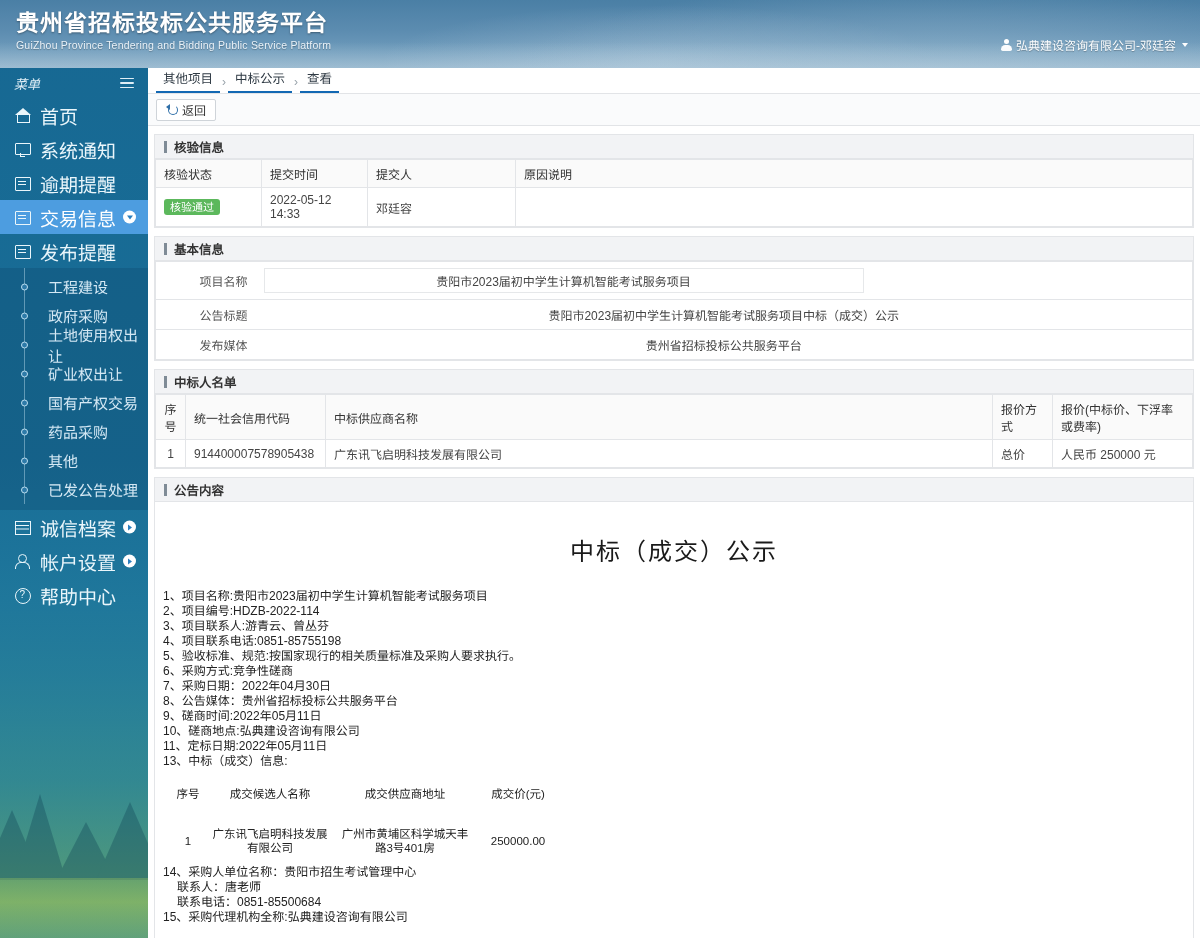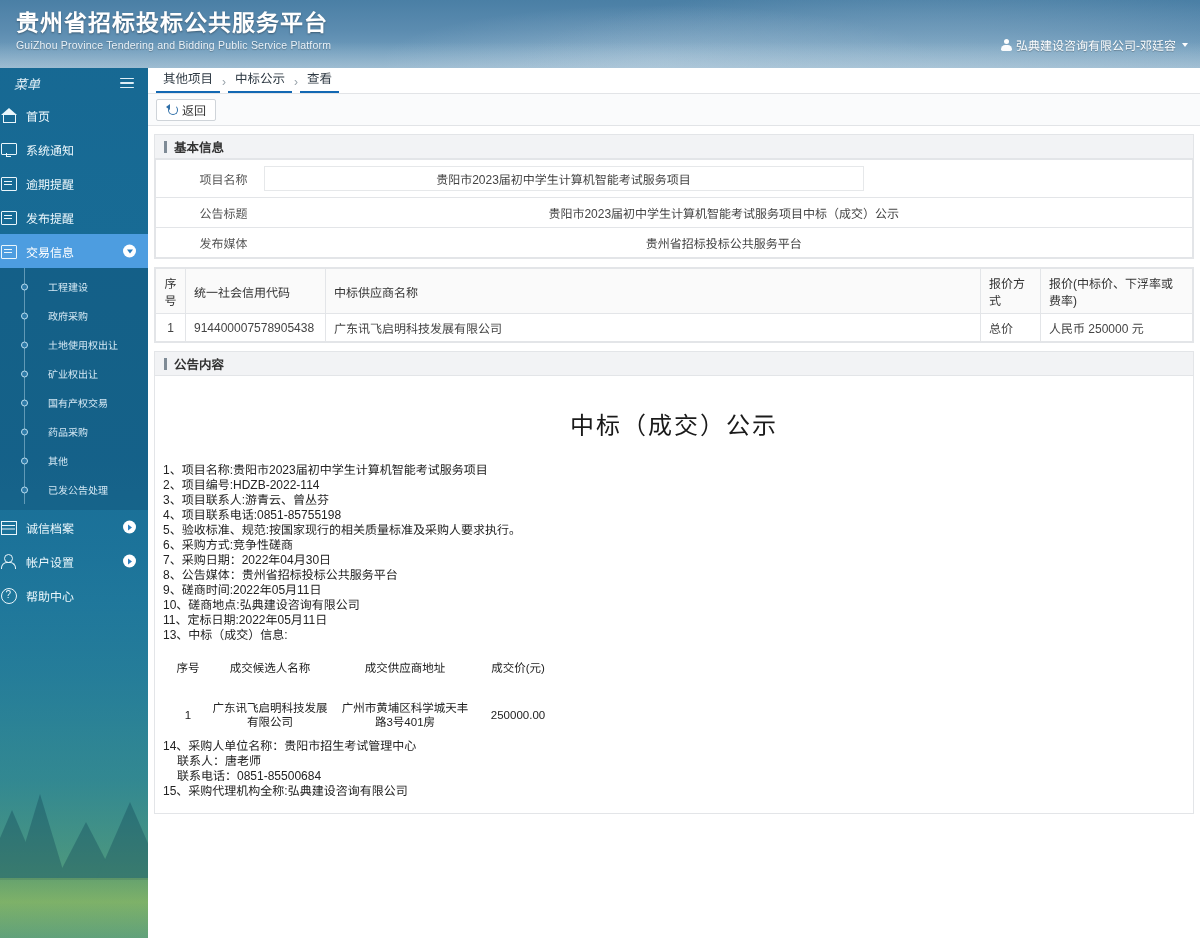--- a/index.html
+++ b/index.html
@@ -86,21 +86,21 @@
     position: relative; height: 30px; display:flex; align-items:center;
     justify-content: space-between; padding: 0 14px 0 14px;
     color: #dfeef6; font-size: 13px; font-style: italic;
   }
   .hamburger { display:inline-block; width:14px; }
   .hamburger span { display:block; height:1.5px; background:#dfeef6; margin:3px 0; border-radius:1px;}
 
   .nav { position:relative; }
   .nav-item {
     position: relative; height: 34px; display:flex; align-items:center;
-    color: #eaf6fb; font-size: 12px; cursor:pointer;
+    padding-left: 14px; color: #eaf6fb; font-size: 19px; cursor:pointer;
   }
   .nav-item.active { background: #4d9de0; color:#fff; }
   .nav-ico { width: 17px; height:15px; margin-right:9px; position:relative; flex:0 0 17px;}
   
   .ico-home::before{ content:""; position:absolute; left:1px; top:0; width:0;height:0;
     border-left:8px solid transparent;border-right:8px solid transparent;border-bottom:7px solid transparent;
     border-bottom-color:#eaf6fb;}
   .ico-home::after{ content:""; position:absolute; left:3px; top:6px; width:11px;height:8px;
     border:1.4px solid #eaf6fb; border-top:none;}
   
@@ -129,21 +129,21 @@
     border-left:3px solid transparent;border-right:3px solid transparent;border-top:4px solid #2b7fbf; margin-top:1px;}
   .nav-arrow.right::after{ content:""; width:0;height:0;
     border-top:3px solid transparent;border-bottom:3px solid transparent;border-left:4px solid #2b7fbf; margin-left:1.5px;}
 
   .submenu { position:relative; background: rgba(12,70,105,.30); padding: 4px 0 6px 0;}
   .submenu::before{
     content:""; position:absolute; left:24px; top:0; bottom:6px; width:1px; background: rgba(190,225,240,.45);
   }
   .sub-item {
     position:relative; height:29px; display:flex; align-items:center;
-    padding-left: 48px; color:#d4e8f4; font-size:10px; cursor:pointer;
+    padding-left: 48px; color:#d4e8f4; font-size:15px; cursor:pointer;
   }
   .sub-item::before{
     content:""; position:absolute; left:21px; top:50%; transform:translateY(-50%);
     width:5px;height:5px;border-radius:50%;border:1px solid #bcdff0; background:#2d7aa8;
   }
 
   
   .main {
     position: absolute; left: 148px; top: 68px;
     width: 1052px; height: 870px;
@@ -213,21 +213,21 @@
     width: 100px; text-align:right; color:#555; background:#fff; border-right:none;
   }
   table.info td.val { border-left:none;text-align:center; }
   .val-box { display:block; }
   .val-box.boxed { border:1px solid #e6e8ea; padding:3px 6px; width:600px; }
 
   
   .w-no { width: 30px; text-align:center !important; }
   .w-code { width: 140px; }
   .w-mode { width: 60px; }
-  .w-price { width: 152px; }
+  .w-price { width: 140px; }
 
   
   .ann-body { padding: 16px 0 14px 0; background:#fff; }
   .ann-title {
     text-align:center; font-size: 24px; color:#1a1a1a; font-weight:normal;
     font-family: "DejaVu Serif", "Liberation Serif", serif;
     margin: 14px 0 22px 0; letter-spacing: 2px;
   }
   .ann-lines { padding-left: 8px; }
   .ann-lines p {
@@ -292,29 +292,29 @@
         <span>首页</span>
       </div>
       <div class="nav-item">
         <span class="nav-ico ico-monitor"></span>
         <span>系统通知</span>
       </div>
       <div class="nav-item">
         <span class="nav-ico ico-file"></span>
         <span>逾期提醒</span>
       </div>
-      <div class="nav-item">
-        <span class="nav-ico ico-file"></span>
-        <span>发布提醒</span>
-      </div>
-
       <div class="nav-item active">
         <span class="nav-ico ico-file"></span>
         <span>交易信息</span>
         <span class="nav-arrow down"></span>
+      </div>
+
+      <div class="nav-item">
+        <span class="nav-ico ico-file"></span>
+        <span>发布提醒</span>
       </div>
 
       <div class="submenu">
         <div class="sub-item">工程建设</div>
         <div class="sub-item">政府采购</div>
         <div class="sub-item">土地使用权出让</div>
         <div class="sub-item">矿业权出让</div>
         <div class="sub-item">国有产权交易</div>
         <div class="sub-item">药品采购</div>
         <div class="sub-item">其他</div>
@@ -350,20 +350,43 @@
 
     <div class="toolbar">
       <div class="btn-back">
         <span class="ico-undo"></span>
         <span>返回</span>
       </div>
     </div>
 
     <div class="content">
 
+      <div class="panel">
+        <div class="panel-title">核验信息</div>
+        <table class="grid">
+          <thead>
+            <tr>
+              <th style="width:106px">核验状态</th>
+              <th style="width:106px">提交时间</th>
+              <th style="width:148px">提交人</th>
+              <th>原因说明</th>
+            </tr>
+          </thead>
+          <tbody>
+            <tr>
+              <td>
+                <span class="badge-pass">核验通过</span>
+              </td>
+              <td>2022-05-12 14:33</td>
+              <td>邓廷容</td>
+              <td></td>
+            </tr>
+          </tbody>
+        </table>
+      </div>
 
       <div class="panel">
         <div class="panel-title">基本信息</div>
         <table class="info">
           <tbody>
               <tr>
             <td class="lab">项目名称</td>
             <td class="val">
               <span class="val-box boxed">贵阳市2023届初中学生计算机智能考试服务项目</span>
             </td>
@@ -378,20 +401,21 @@
             <td class="lab">发布媒体</td>
             <td class="val">
               <span class="val-box">贵州省招标投标公共服务平台</span>
             </td>
           </tr>
         </tbody>
           </table>
       </div>
 
       <div class="panel">
+        <div class="panel-title">中标人名单</div>
         <table class="grid">
           <thead>
             <tr>
               <th class="w-no">序号</th>
               <th class="w-code">统一社会信用代码</th>
               <th>中标供应商名称</th>
               <th class="w-mode">报价方式</th>
               <th class="w-price">报价(中标价、下浮率或费率)</th>
             </tr>
           </thead>

